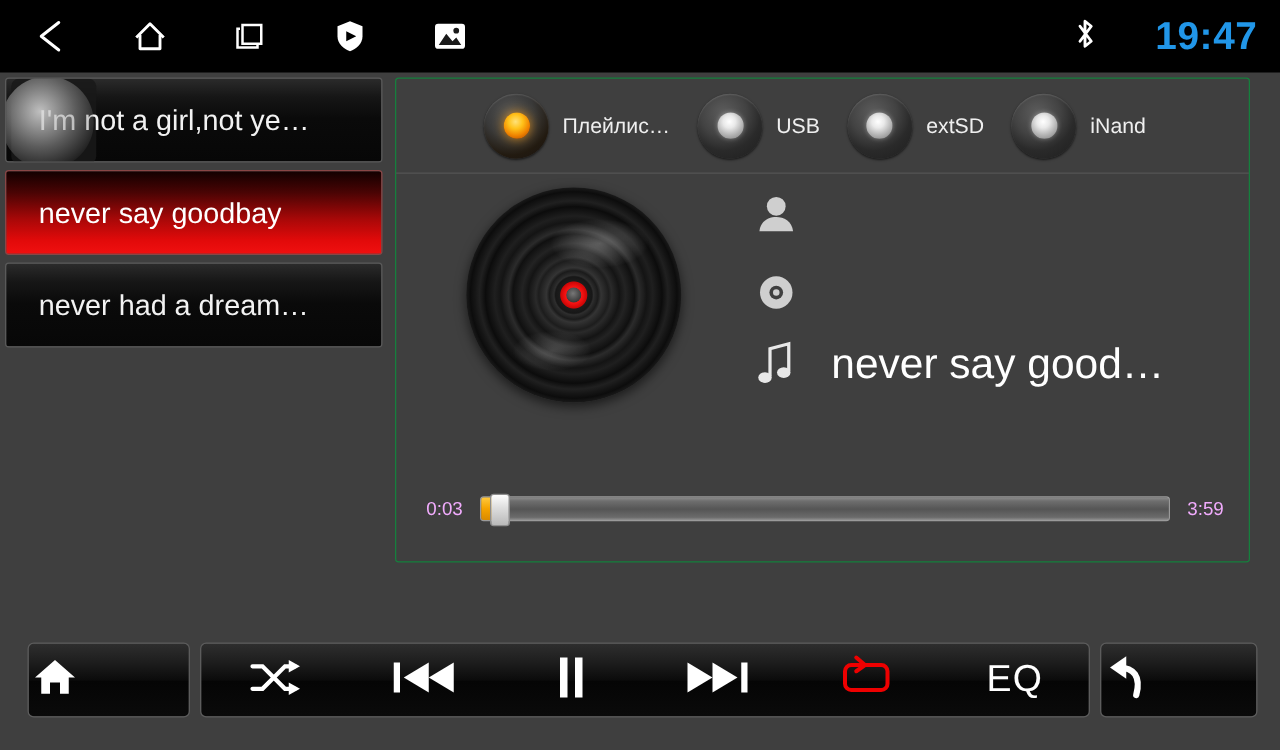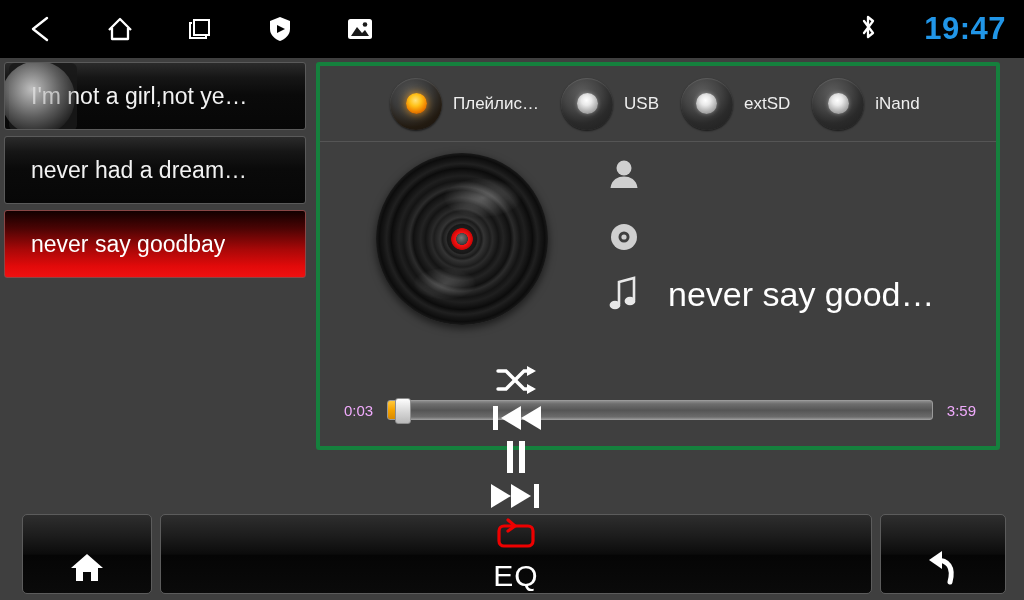--- a/index.html
+++ b/index.html
@@ -75,21 +75,21 @@
     position: absolute; z-index: 1;
     left: 4px; top: 0px; width: 68px; height: 68px;
     border-radius: 6px;
     background: rgba(25,25,25,0.85);
   }
 
   
   #main {
     position: absolute; left: 316px; top: 62px;
     width: 684px; height: 388px;
-    border: 4px solid #15803d; border-radius: 3px;
+    border: 1px solid #15803d; border-radius: 3px;
     box-sizing: border-box;
     background: #3f3f3f;
   }
   #sources {
     height: 76px;
     border-bottom: 1px solid #555;
     display: flex; align-items: center;
     padding-left: 70px;
     box-sizing: border-box;
   }
@@ -203,26 +203,26 @@
     border: 1px solid #8e8e8e;
     box-sizing: border-box;
   }
 
   
   #bottombar {
     position: absolute; left: 0; top: 508px;
     width: 1024px; height: 92px;
   }
   .btnbar {
-    position: absolute; top: 6px; height: 80px;
+    position: absolute; top: 6px; height: 60px;
     border-radius: 5px;
     border: 1px solid #5c5c5c;
     background: linear-gradient(to bottom, #2e2e2e 0%, #1d1d1d 26%, #0b0b0b 50%, #050505 52%, #0a0a0a 100%);
     box-sizing: border-box;
-    display: flex; align-items: center; justify-content: flex-end; flex-direction: column;
+    display: flex; align-items: center; justify-content: space-between;
   }
   #home-btn   { left: 22px;  width: 130px; }
   #transport  { left: 160px; width: 712px; }
   #back-btn   { left: 880px; width: 126px; }
   .tbtn {
     flex: 1; height: 100%;
     display: flex; align-items: center; justify-content: center;
   }
   .eq-label { color: #fff; font-size: 30px; letter-spacing: 1px; }
 </style>
@@ -286,26 +286,26 @@
 
   <div id="playlist">
 
     <div class="pl-item">
       <div class="ripple-box"></div>
       <div class="ripple"></div>
       <span class="txt">I'm not a girl,not ye…</span>
     </div>
 
 
+    <div class="pl-item selected">
+      <span class="txt">never say goodbay</span>
+    </div>
+
     <div class="pl-item">
       <span class="txt">never had a dream…</span>
-    </div>
-
-    <div class="pl-item selected">
-      <span class="txt">never say goodbay</span>
     </div>
 
   </div>
 
   <div id="main">
 
     <div id="sources">
       <div class="source on">
         <span class="knob">
             <span class="bulb"></span>

